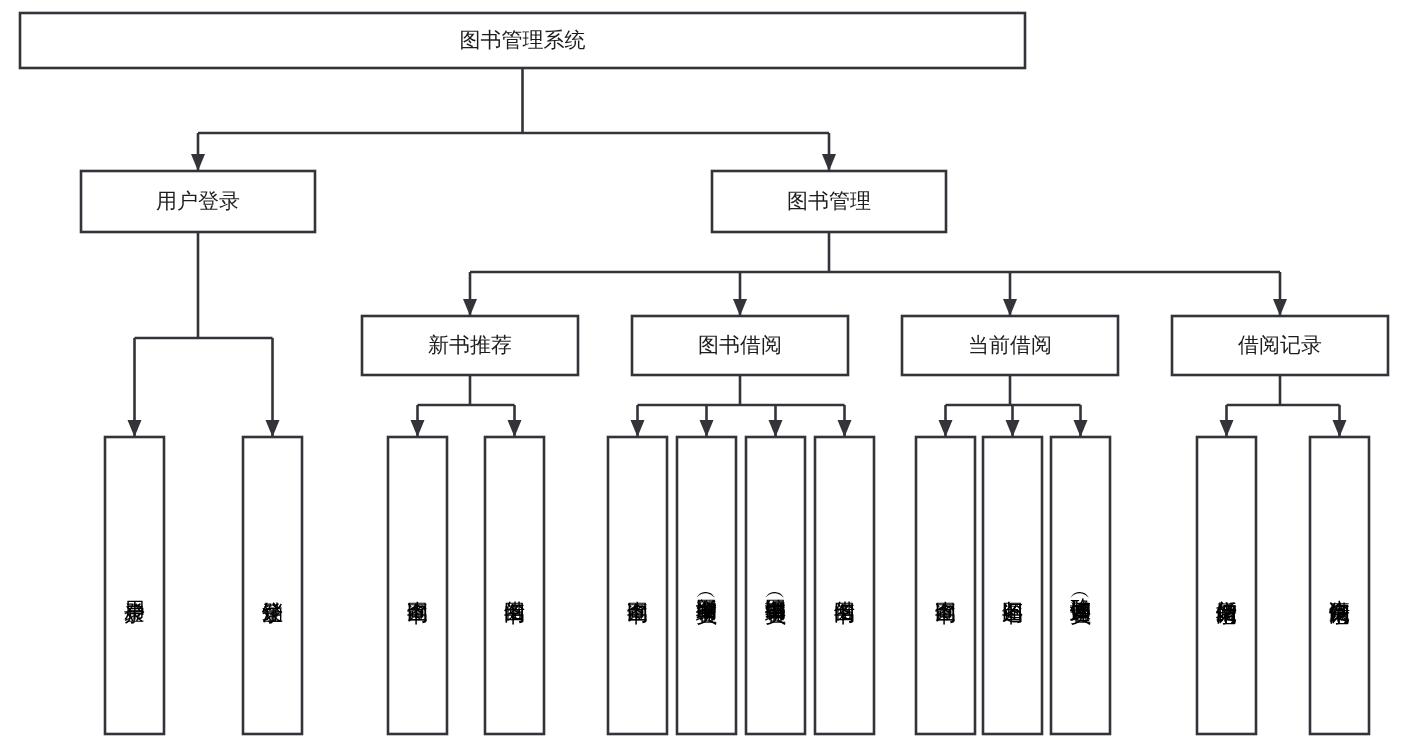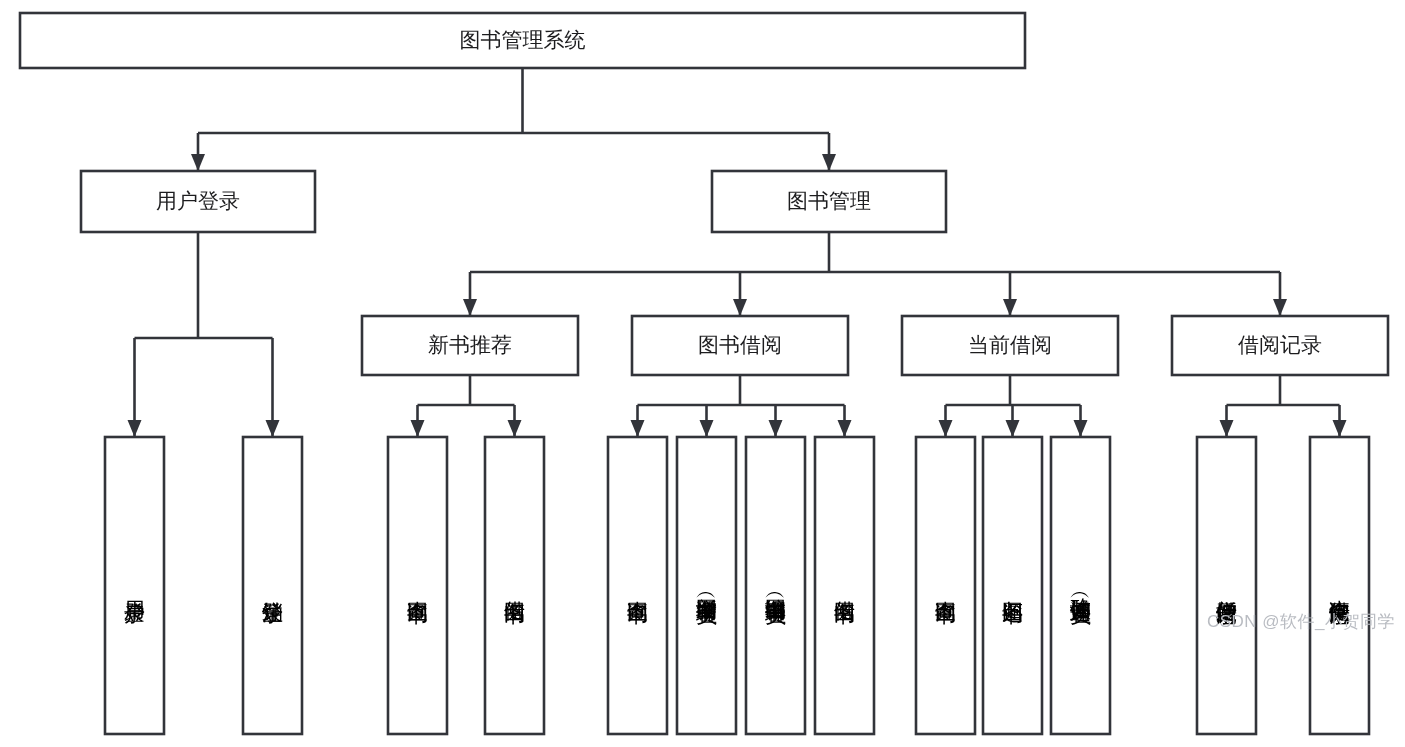--- a/index.html
+++ b/index.html
@@ -230,14 +230,13 @@
             </div></foreignObject>
         </g>
         <g>
           <rect class="node-rect" x="1310" y="437" width="59" height="297"></rect>
           <foreignObject x="1310" y="437" width="59" height="297"><div xmlns="http://www.w3.org/1999/xhtml" style="width: 59px; height: 297px; display: flex; align-items: center; justify-content: center;">
               <span class="node-label-v">查询借阅记录</span>
             </div></foreignObject>
         </g>
       </g>
   </svg>
-  <div class="watermark">CSDN @软件_小贺同学</div>
 </div>
 
 </body></html>

